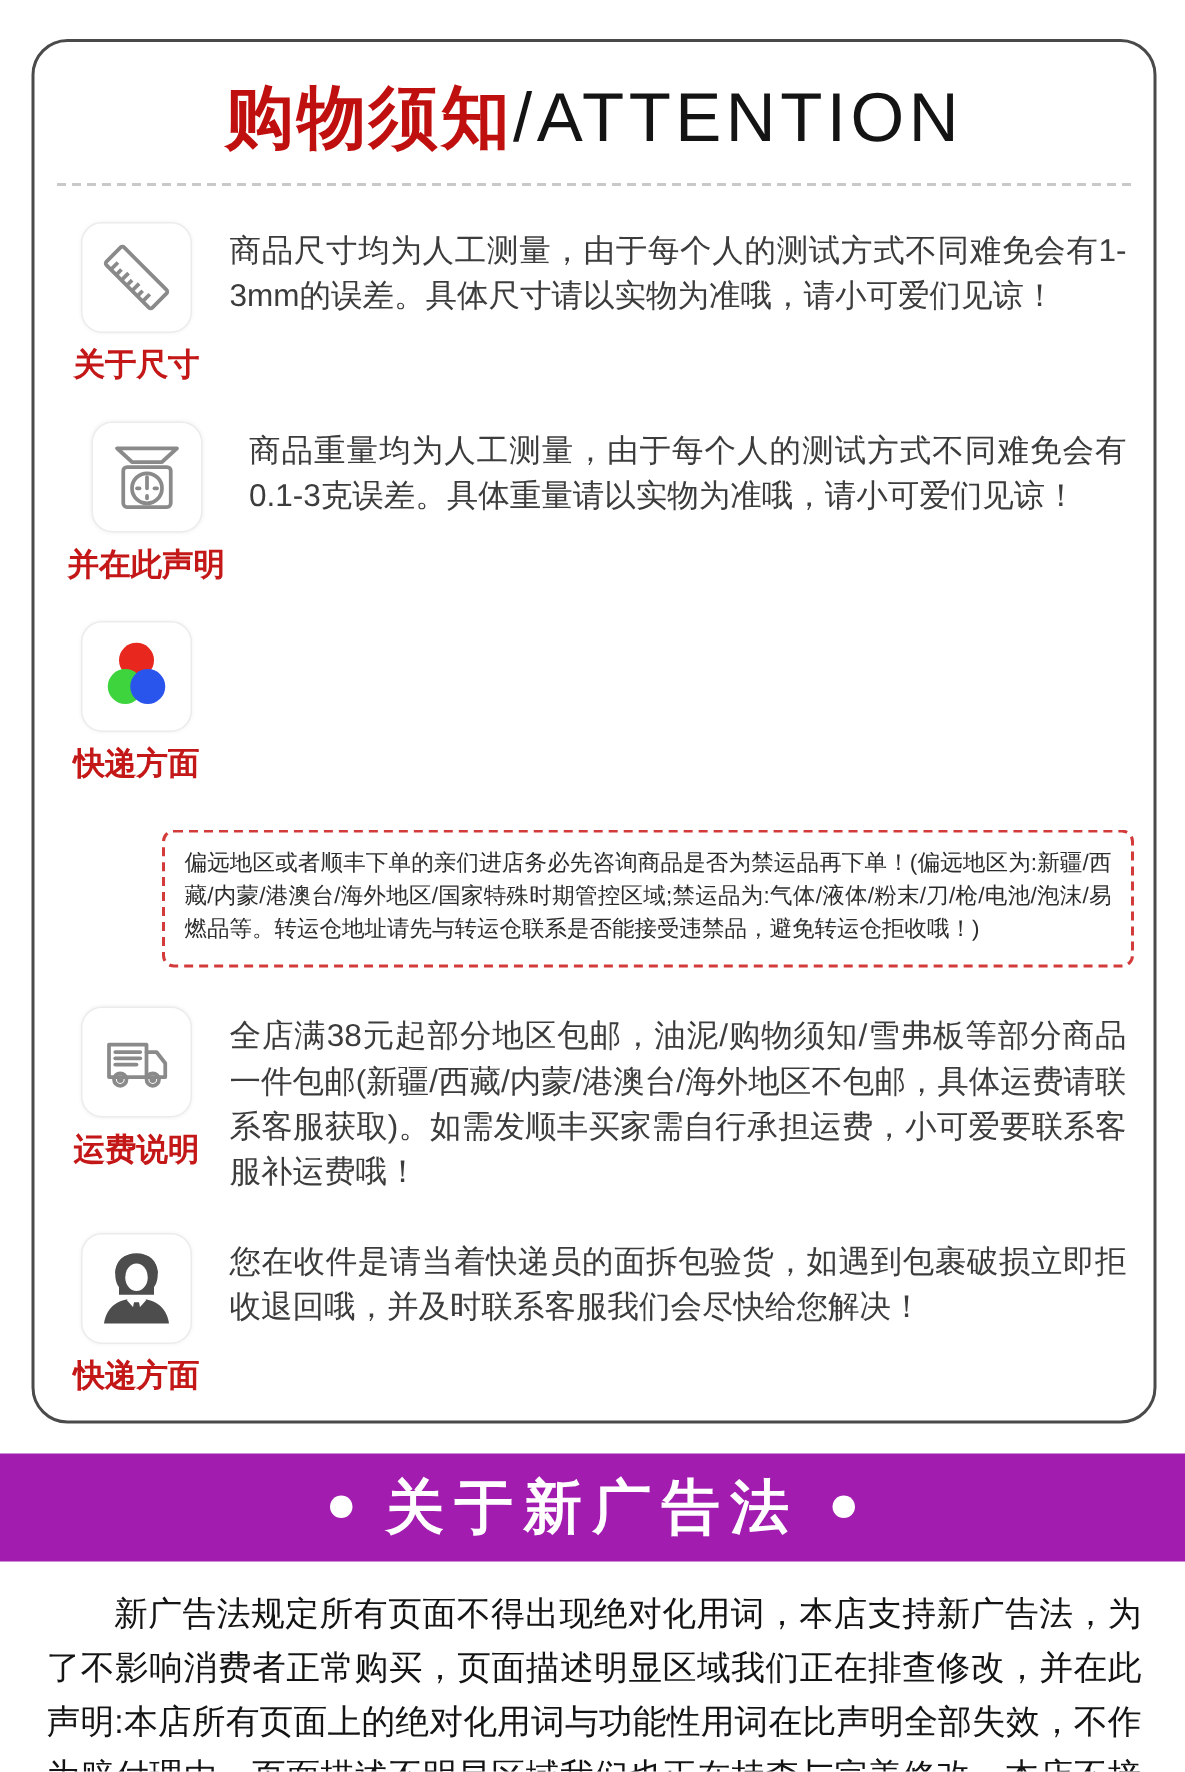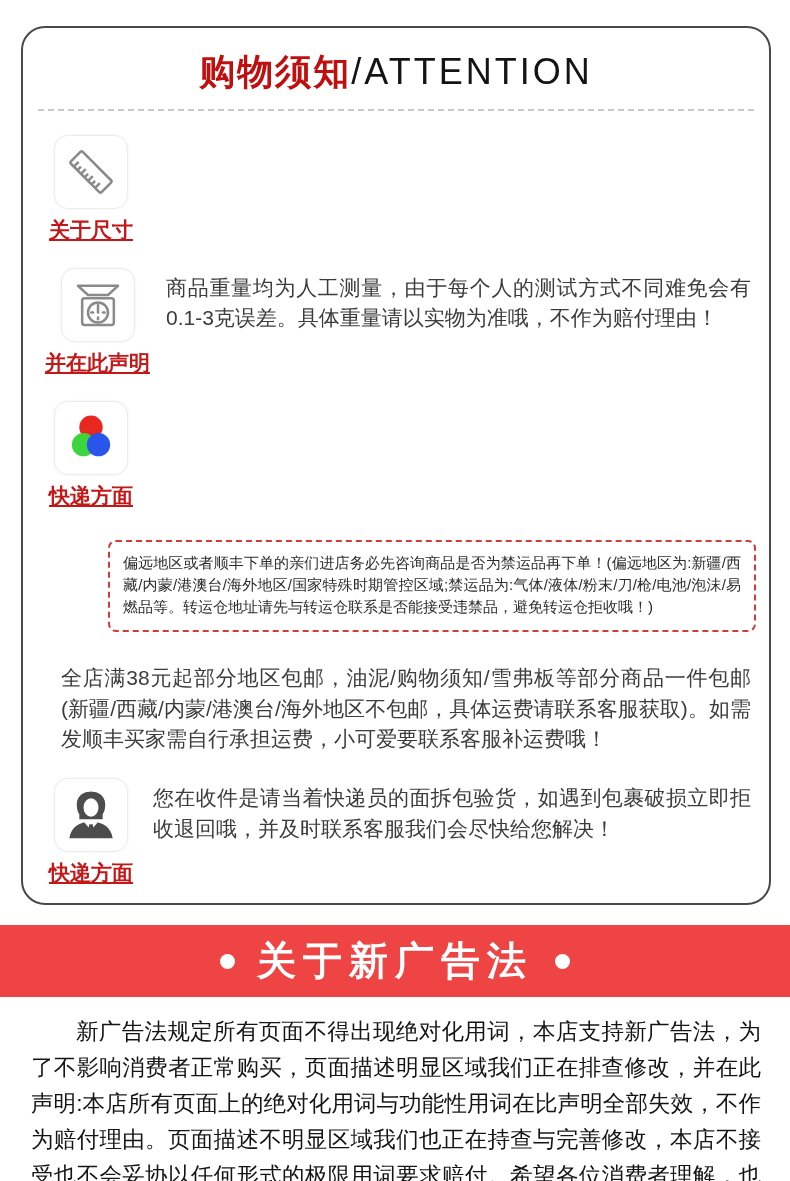--- a/index.html
+++ b/index.html
@@ -14,53 +14,53 @@
     border:2px solid #4a4a4a;
     border-radius:24px;
     background:#fff;
     padding-bottom:16px;
   }
   .title-row{
     text-align:center;
     padding:20px 0 12px 0;
     margin:0 15px;
     border-bottom:2px dashed #c9c9c9;
-    font-size:36px;
+    font-size:46px;
     white-space:nowrap;
   }
   .title-cn{color:#c00f0f;font-weight:bold;letter-spacing:2px;}
   .title-en{color:#141414;letter-spacing:3px;font-weight:500;}
   
   .section{display:flex;align-items:flex-start;padding:24px 12px 0 22px;}
   .icon-col{flex:0 0 92px;text-align:center;}
   .icon-box{
     width:72px;height:72px;margin:0 auto;
     border:1px solid #ececec;border-radius:14px;
     box-shadow:0 0 3px rgba(0,0,0,.06);
     display:flex;align-items:center;justify-content:center;
     background:#fff;
   }
   .icon-label{
-    margin-top:7px;color:#c41717;font-size:21px;font-weight:bold;white-space:nowrap;text-decoration:underline;
+    margin-top:7px;color:#c41717;font-size:21px;font-weight:bold;white-space:nowrap;
   }
   .section-text{
     flex:1;font-size:21px;line-height:1.45;color:#3c3c3c;
     padding:5px 6px 0 16px;text-align:justify;
   }
   
   .notice-box{
     margin:30px 13px 2px 85px;
     border:2px dashed #d33a3a;
     border-radius:8px;
     padding:10px 13px 12px 13px;
     font-size:15px;line-height:1.47;color:#2c2c2c;text-align:justify;
   }
   
   .ad-banner{
-    margin-top:20px;height:72px;background:#ef4444;
+    margin-top:20px;height:72px;background:#a21caf;
     display:flex;align-items:center;justify-content:center;gap:22px;
     color:#fff;font-size:39px;font-weight:bold;letter-spacing:7px;
   }
   .dot{width:15px;height:15px;border-radius:50%;background:#fff;flex:0 0 auto;}
   .ad-paragraph{
     padding:17px 29px 0 31px;
     font-size:22.5px;line-height:1.6;color:#141414;
     text-indent:2em;text-align:justify;
   }
   svg{display:block;}
@@ -85,58 +85,77 @@
             <line x1="26" y1="29" x2="34" y2="29"></line>
             <line x1="26" y1="35" x2="32" y2="35"></line>
             <line x1="26" y1="41" x2="34" y2="41"></line>
             <line x1="26" y1="47" x2="32" y2="47"></line>
             <line x1="26" y1="53" x2="34" y2="53"></line>
           </g>
         </svg>
       </div>
       <div class="icon-label">关于尺寸</div>
     </div>
+    <div class="section-text">商品尺寸均为人工测量，由于每个人的测试方式不同难免会有1-3mm的误差。具体尺寸请以实物为准哦，请小可爱们见谅！</div>
   </div>
 
   <div class="section">
     <div class="icon-col">
       <div class="icon-box">
         <svg width="60" height="60" viewBox="0 0 72 72">
           <g fill="none" stroke="#8a8a8a" stroke-width="3" stroke-linejoin="round" stroke-linecap="round">
             <path d="M12 13 H60 L48 24 H24 Z"></path>
             <path d="M20 28 h32 a3 3 0 0 1 3 3 v26 a3 3 0 0 1 -3 3 h-32 a3 3 0 0 1 -3 -3 v-26 a3 3 0 0 1 3 -3 Z"></path>
             <circle cx="36" cy="45" r="12"></circle>
             <line x1="36" y1="45" x2="36" y2="36"></line>
             <line x1="28" y1="45" x2="30" y2="45"></line>
             <line x1="42" y1="45" x2="44" y2="45"></line>
             <line x1="36" y1="51" x2="36" y2="53"></line>
           </g>
         </svg>
       </div>
       <div class="icon-label">并在此声明</div>
     </div>
-    <div class="section-text">商品重量均为人工测量，由于每个人的测试方式不同难免会有0.1-3克误差。具体重量请以实物为准哦，不作为赔付理由！</div>
+    <div class="section-text">商品重量均为人工测量，由于每个人的测试方式不同难免会有0.1-3克误差。具体重量请以实物为准哦，请小可爱们见谅！</div>
   </div>
 
   <div class="section">
     <div class="icon-col">
       <div class="icon-box">
         <svg width="60" height="60" viewBox="0 0 72 72">
           <circle cx="36" cy="23" r="14" fill="#e8281e"></circle>
           <circle cx="27" cy="44" r="14" fill="#3ed43e"></circle>
           <circle cx="45" cy="44" r="14" fill="#2a55ec"></circle>
         </svg>
       </div>
       <div class="icon-label">快递方面</div>
     </div>
   </div>
 
   <div class="notice-box">偏远地区或者顺丰下单的亲们进店务必先咨询商品是否为禁运品再下单！(偏远地区为:新疆/西藏/内蒙/港澳台/海外地区/国家特殊时期管控区域;禁运品为:气体/液体/粉末/刀/枪/电池/泡沫/易燃品等。转运仓地址请先与转运仓联系是否能接受违禁品，避免转运仓拒收哦！)</div>
 
   <div class="section">
+    <div class="icon-col">
+      <div class="icon-box">
+        <svg width="60" height="60" viewBox="0 0 72 72">
+          <g fill="none" stroke="#8a8a8a" stroke-width="3" stroke-linejoin="round" stroke-linecap="round">
+            <path d="M14 22 h30 v26 h-30 Z"></path>
+            <line x1="19" y1="28" x2="39" y2="28"></line>
+            <line x1="19" y1="33" x2="39" y2="33"></line>
+            <line x1="19" y1="38" x2="36" y2="38"></line>
+            <path d="M44 28 h8 l7 9 v11 h-15"></path>
+            <circle cx="23" cy="50" r="5"></circle>
+            <circle cx="23" cy="50" r="1.2" fill="#8a8a8a"></circle>
+            <circle cx="49" cy="50" r="5"></circle>
+            <circle cx="49" cy="50" r="1.2" fill="#8a8a8a"></circle>
+          </g>
+        </svg>
+      </div>
+      <div class="icon-label">运费说明</div>
+    </div>
     <div class="section-text">全店满38元起部分地区包邮，油泥/购物须知/雪弗板等部分商品一件包邮(新疆/西藏/内蒙/港澳台/海外地区不包邮，具体运费请联系客服获取)。如需发顺丰买家需自行承担运费，小可爱要联系客服补运费哦！</div>
   </div>
 
   <div class="section">
     <div class="icon-col">
       <div class="icon-box">
         <svg width="60" height="60" viewBox="0 0 72 72">
           <path d="M36 8 c-11 0 -17 7 -17 16 c0 5 1 8 3 11 l0 6 h28 l0 -6 c2 -3 3 -6 3 -11 c0 -9 -6 -16 -17 -16 Z" fill="#4d4d4d"></path>
           <ellipse cx="36" cy="27" rx="9" ry="11" fill="#ffffff"></ellipse>
           <path d="M36 8 c-11 0 -17 7 -17 16 l6 0 c0 -6 4 -10 11 -10 c7 0 11 4 11 10 l6 0 c0 -9 -6 -16 -17 -16 Z" fill="#4d4d4d"></path>

